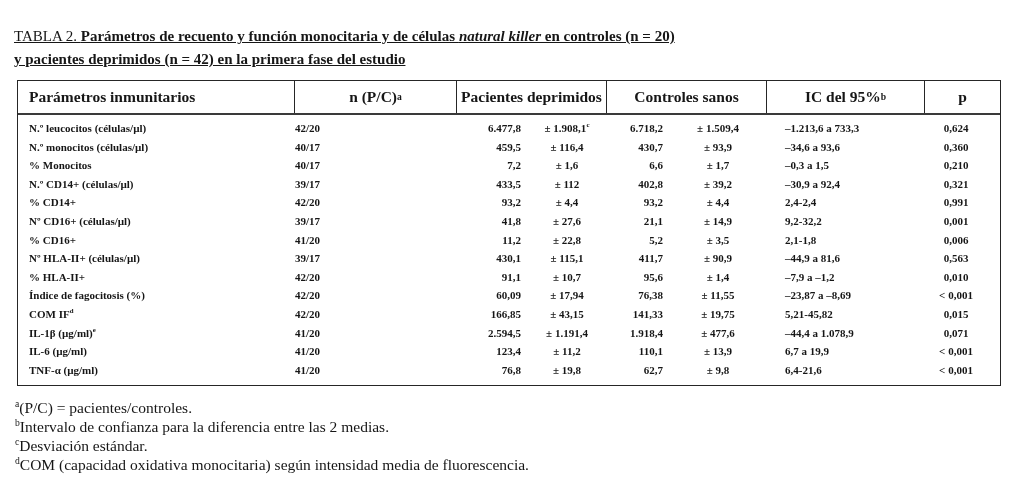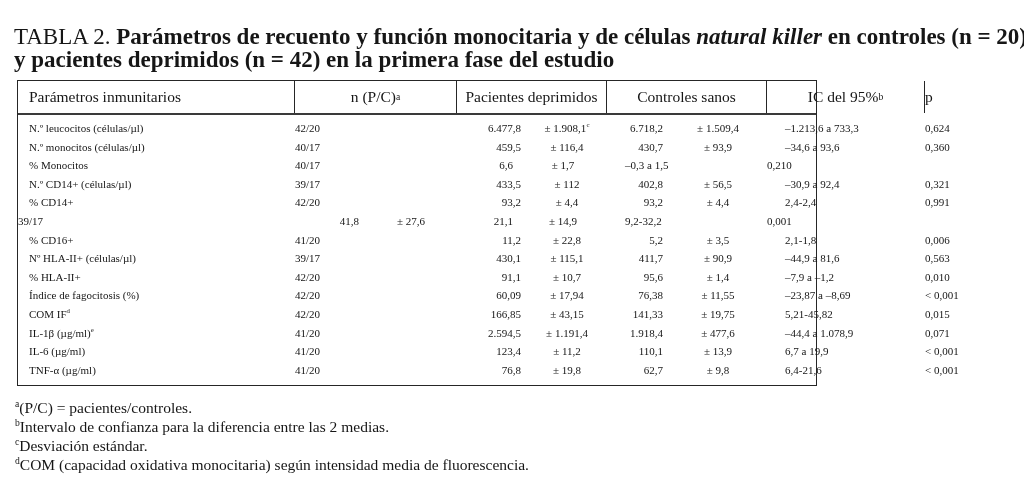--- a/index.html
+++ b/index.html
@@ -1,29 +1,30 @@
 <!DOCTYPE html>
 <html><head>
 <meta charset="utf-8">
 <style>
   html,body{margin:0;padding:0;}
   body{
     width:1024px;height:498px;background:#ffffff;color:#161616;
     font-family:"Liberation Serif","DejaVu Serif",serif;
     overflow:hidden;position:relative;
   }
-  .title{margin:25px 0 8px 14px;font-size:23px;line-height:23px;}
+  .title{margin:25px 0 8px 14px;font-size:15px;line-height:23px;text-decoration:underline;}
   .title .tline{white-space:nowrap;}
   .b{font-weight:bold;}
   .bi{font-weight:bold;font-style:italic;}
   sup{font-size:62%;line-height:0;vertical-align:super;}
 
   .dtable{
-    margin:9px 0 0 17px;width:800px;box-sizing:border-box;
+    margin:9px 0 0 17px;width:984px;box-sizing:border-box;
     border:1.5px solid #262626;
+    font-weight:bold;
   }
   .thead{
     display:grid;grid-template-columns:277px 162px 150px 160px 158px 1fr;
     height:32px;border-bottom:2.5px solid #3a3a3a;font-size:15.5px;
   }
   .th{display:flex;align-items:center;justify-content:center;
       border-right:1.3px solid #262626;white-space:nowrap;}
   .th:first-child{justify-content:flex-start;padding-left:11px;}
   .th:last-child{border-right:none;}
 
@@ -32,21 +33,21 @@
       line-height:18.6px;}
   .td{white-space:nowrap;}
   .td.param{padding-left:11px;}
   .td.ncol{text-align:left;}
   .td.pm{display:grid;column-gap:6px;}
   .td.pm.c3{grid-template-columns:64px 1fr;}
   .td.pm.c4{grid-template-columns:56px 1fr;}
   .td.pm .v{text-align:right;}
   .td.pm .e{text-align:center;}
   .td.ic{padding-left:18px;}
-  .td.pcol{text-align:left;padding-right:13px;}
+  .td.pcol{text-align:center;padding-right:13px;}
 
   .footnotes{margin:13px 0 0 15px;font-size:15.5px;line-height:18.8px;}
 </style>
 </head>
 <body>
 
 <div class="title">
   <div class="tline"><span>TABLA 2. </span><span class="b">Parámetros de recuento y función monocitaria y de células </span><span class="bi">natural killer</span><span class="b"> en controles (n = 20)</span></div>
   <div class="tline b">y pacientes deprimidos (n = 42) en la primera fase del estudio</div>
 </div>
@@ -88,38 +89,42 @@
           <span class="v">430,7</span>
           <span class="e">± 93,9</span>
         </div>
       <div class="td ic">–34,6 a 93,6</div>
       <div class="td pcol">0,360</div>
     </div>
 
     <div class="tr">
       <div class="td param">% Monocitos</div>
       <div class="td ncol">40/17</div>
+      <div class="td pm c3">
+          <span class="v">7,2</span>
+          <span class="e">± 1,6</span>
+        </div>
       <div class="td pm c4">
           <span class="v">6,6</span>
           <span class="e">± 1,7</span>
         </div>
       <div class="td ic">–0,3 a 1,5</div>
       <div class="td pcol">0,210</div>
     </div>
 
     <div class="tr">
       <div class="td param">N.º CD14+ (células/µl)</div>
       <div class="td ncol">39/17</div>
       <div class="td pm c3">
           <span class="v">433,5</span>
           <span class="e">± 112</span>
         </div>
       <div class="td pm c4">
           <span class="v">402,8</span>
-          <span class="e">± 56,5</span>
+          <span class="e">± 39,2</span>
         </div>
       <div class="td ic">–30,9 a 92,4</div>
       <div class="td pcol">0,321</div>
     </div>
 
     <div class="tr">
       <div class="td param">% CD14+</div>
       <div class="td ncol">42/20</div>
       <div class="td pm c3">
           <span class="v">93,2</span>
@@ -127,20 +132,21 @@
         </div>
       <div class="td pm c4">
           <span class="v">93,2</span>
           <span class="e">± 4,4</span>
         </div>
       <div class="td ic">2,4-2,4</div>
       <div class="td pcol">0,991</div>
     </div>
 
     <div class="tr">
+      <div class="td param">Nº CD16+ (células/µl)</div>
       <div class="td ncol">39/17</div>
       <div class="td pm c3">
           <span class="v">41,8</span>
           <span class="e">± 27,6</span>
         </div>
       <div class="td pm c4">
           <span class="v">21,1</span>
           <span class="e">± 14,9</span>
         </div>
       <div class="td ic">9,2-32,2</div>

